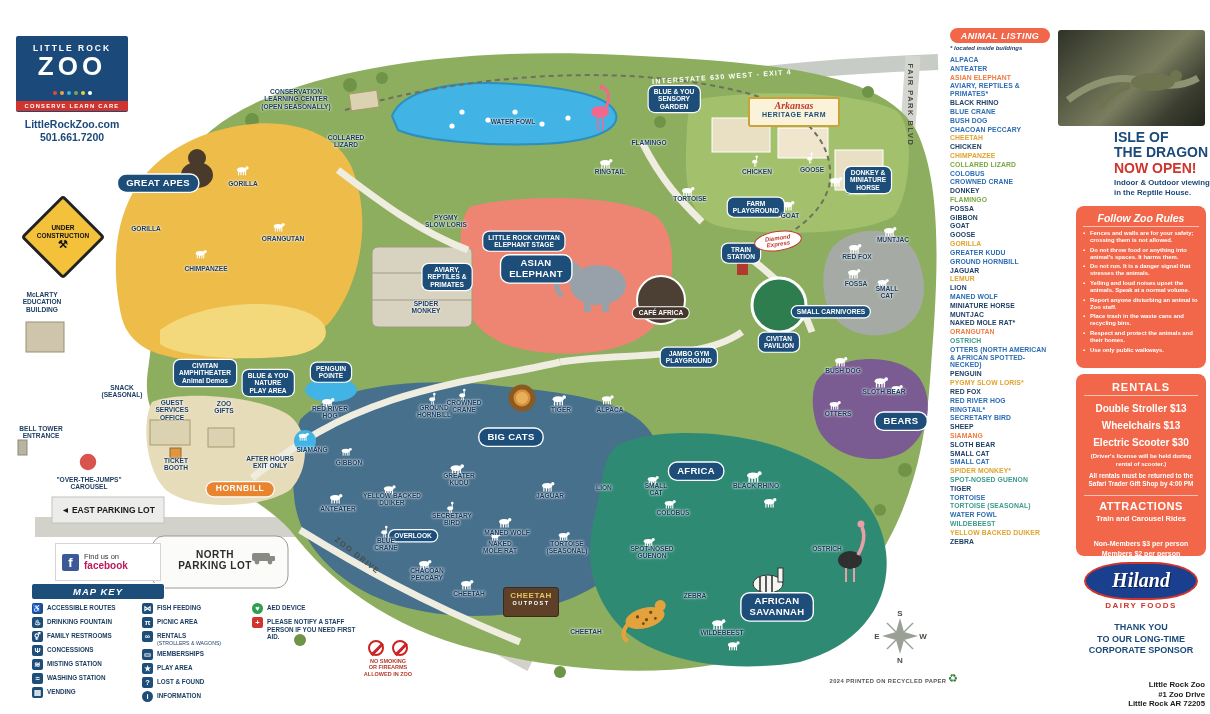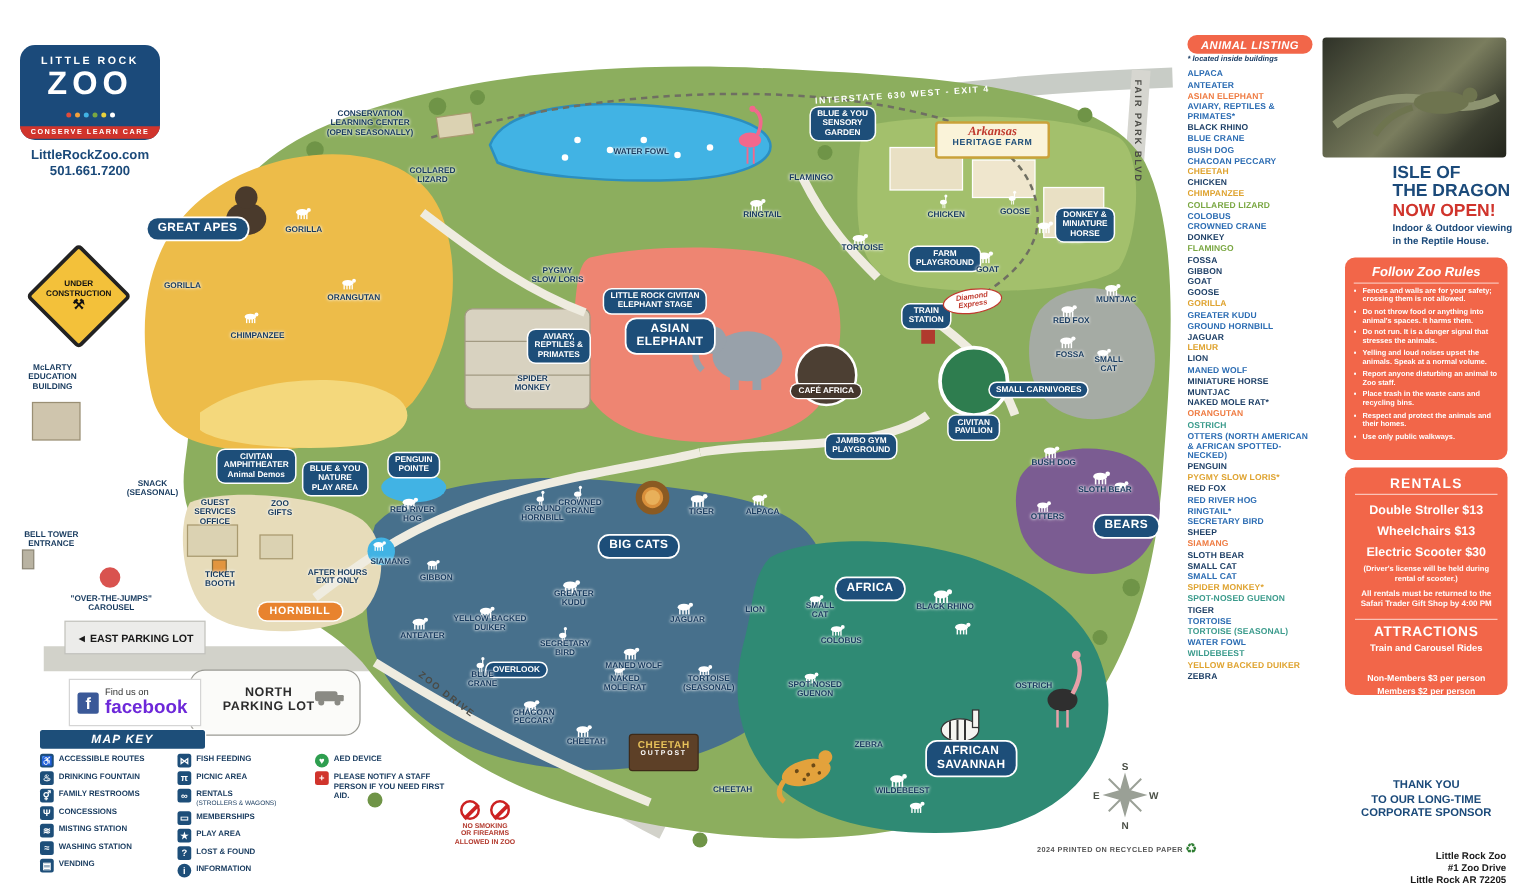--- a/index.html
+++ b/index.html
@@ -12,39 +12,39 @@
 .pill{background:#1d4e79;color:#fff;font-size:6.6px;font-weight:700;padding:2px 5px;border-radius:6px;box-shadow:0 0 0 1.2px #fff}
 .pill-lg{background:#1d4e79;color:#fff;font-size:9.5px;font-weight:700;padding:3px 8px;border-radius:8px;box-shadow:0 0 0 1.4px #fff;letter-spacing:.3px}
 .orange{background:#e8832e;color:#fff;font-size:8.5px;font-weight:700;padding:2px 9px;border-radius:8px;box-shadow:0 0 0 1.2px #fff;letter-spacing:.6px}
 .dark{background:#44362c;color:#fff;font-size:6.6px;font-weight:700;padding:2px 6px;border-radius:7px;box-shadow:0 0 0 1px #fff}
 .road-white{color:#fff;font-size:7px;font-weight:700;letter-spacing:1.2px}
 .road-dark{color:#4a4a45;font-size:7.5px;font-weight:700;letter-spacing:1.5px}
 .parking{color:#1a1a1a;font-size:8.5px;font-weight:800}
 .parking-lg{color:#2c2c2c;font-size:10px;font-weight:700;letter-spacing:.5px}
 .tiny{font-size:5.8px;color:#555;font-weight:700;letter-spacing:.4px}
 
-.logo{position:absolute;left:16px;top:36px;width:112px;height:76px;background:#1b4a7a;border-radius:12px;z-index:6;text-align:center;color:#fff;overflow:hidden;padding-top:7px}
+.logo{position:absolute;left:16px;top:36px;width:112px;height:76px;background:#1b4a7a;border-radius:2px;z-index:6;text-align:center;color:#fff;overflow:hidden;padding-top:7px}
 .logo-top{font-size:8.5px;font-weight:700;letter-spacing:2px}
 .logo-zoo{font-size:26px;font-weight:800;letter-spacing:4px;line-height:1}
 .logo-dots{margin:2px 0}
 .logo-dots i{display:inline-block;width:4px;height:4px;border-radius:50%;margin:0 1.5px}
 .logo-tag{background:#d0342c;color:#fff;font-size:5.8px;font-weight:700;letter-spacing:1.2px;padding:2px 0;margin-top:2px}
 .site,.phone{position:absolute;left:10px;width:124px;text-align:center;color:#1b4a7a;font-weight:700;z-index:6}
 .site{top:118px;font-size:10.5px}
 .phone{top:131px;font-size:10.5px}
 
 .uc{position:absolute;left:33px;top:207px;width:60px;height:60px;background:#f3c13a;border:3px solid #222;transform:rotate(45deg);border-radius:4px;z-index:6}
 .uc-in{position:absolute;left:0;top:0;width:100%;height:100%;transform:rotate(-45deg);display:flex;flex-direction:column;align-items:center;justify-content:center;font-size:6.5px;font-weight:800;color:#111;text-align:center;white-space:pre-line;line-height:1.15}
 .uc-ic{font-size:11px;line-height:1}
 
 .fb{position:absolute;left:55px;top:543px;width:106px;height:38px;background:#fff;border:1px solid #d5d5d5;z-index:6;display:flex;align-items:center;gap:5px;padding:3px 6px}
 .fb-f{width:17px;height:17px;background:#3b5998;color:#fff;font-weight:800;font-size:13px;text-align:center;line-height:17px;border-radius:2px;flex:0 0 auto}
 .fb-t{line-height:1.05}
 .fb-l1{font-size:7.5px;color:#333;display:block}
-.fb-l2{font-size:15px;font-weight:800;color:#6d28d9;display:block}
+.fb-l2{font-size:10px;font-weight:800;color:#be185d;display:block}
 
 .mk-head{position:absolute;left:32px;top:584px;width:132px;background:#1d4e79;color:#fff;font-size:9.5px;font-weight:800;font-style:italic;letter-spacing:1px;text-align:center;padding:2px 0;border-radius:2px;z-index:6;box-shadow:0 0 0 1px #fff}
 .mk-items{position:absolute;left:32px;top:603px;width:330px;height:102px;display:flex;flex-direction:column;flex-wrap:wrap;z-index:6}
 .mk-row{display:flex;align-items:flex-start;gap:4px;width:108px;margin-bottom:3px}
 .mk-ic{width:11px;height:11px;background:#1d4e79;color:#fff;font-size:7.5px;line-height:11px;text-align:center;border-radius:2px;flex:0 0 auto;font-weight:700}
 .mk-lb{font-size:6.3px;font-weight:700;color:#173a5e;line-height:1.2;padding-top:1px}
 .mk-sub{display:block;font-size:5.2px;font-weight:400}
 
 .farm-sign{position:absolute;left:748px;top:97px;width:92px;height:30px;background:#faf3d9;border:2px solid #caa23a;border-radius:3px;z-index:6;text-align:center;padding-top:2px}
 .farm-script{font-family:"Liberation Serif",serif;font-style:italic;font-size:10px;color:#c03a2e;font-weight:700;line-height:1}
@@ -665,20 +665,24 @@
   <div class="rent-note">(Driver's license will be held during rental of scooter.)</div>
   <div class="rent-foot">All rentals must be returned to the Safari Trader Gift Shop by 4:00 PM</div>
   <div class="attr-h">ATTRACTIONS</div>
   <div class="attr-sub">Train and Carousel Rides</div>
   <div>
         <div class="attr-line">Non-Members  $3 per person</div>
         <div class="attr-line">Members  $2 per person</div>
       </div>
 </div>
 
+<div class="hiland">
+  <div class="hiland-oval"><span class="hiland-word">Hiland</span></div>
+  <div class="hiland-sub">DAIRY FOODS</div>
+</div>
 <div class="thanks">THANK YOU
 TO OUR LONG-TIME
 CORPORATE SPONSOR</div>
 <div class="addr">Little Rock Zoo
 #1 Zoo Drive
 Little Rock AR 72205</div>
 
 </div>
 
 </body></html>

